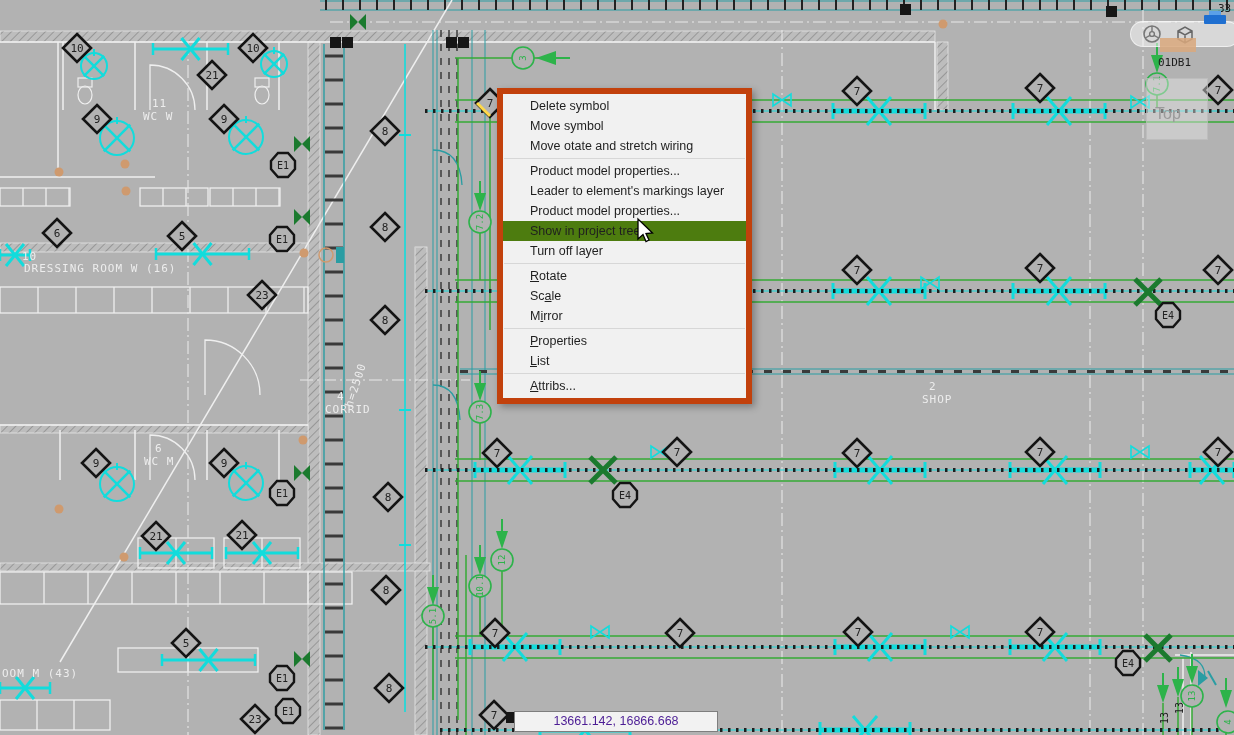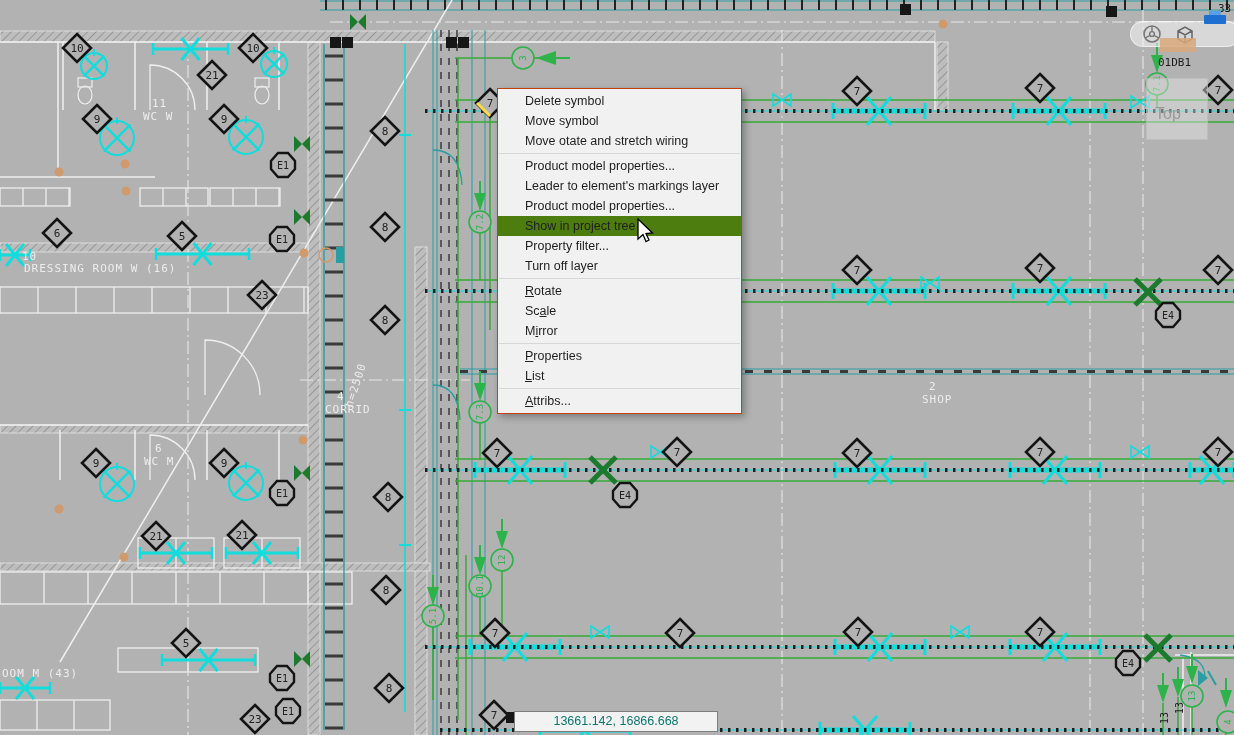--- a/index.html
+++ b/index.html
@@ -3,29 +3,29 @@
 <meta charset="utf-8">
 <style>
   html,body{margin:0;padding:0;background:#888;}
   #stage{position:relative;width:1234px;height:735px;overflow:hidden;background:#b2b2b2;
          font-family:"Liberation Sans",sans-serif;}
   #cad{position:absolute;left:0;top:0;}
   .cadtext{font-family:"DejaVu Sans Mono",monospace;fill:#ededed;letter-spacing:1px;}
   .darktext{font-family:"DejaVu Sans Mono",monospace;fill:#1c1c1c;}
   
   #context-menu{position:absolute;left:497px;top:88px;width:243px;background:#f1f1f1;
-      border:1px solid #c2410c;box-shadow:3px 3px 7px rgba(0,0,0,0.30);padding:2px 0;
+      border:6px solid #c2410c;box-shadow:3px 3px 7px rgba(0,0,0,0.30);padding:2px 0;
       font-size:12.5px;color:#1f1f1f;z-index:20;}
   .menu-item{height:20px;line-height:20px;padding-left:27px;white-space:nowrap;cursor:default;}
   .menu-item.hl{background:#4d7c0f;}
   .menu-sep{height:1px;background:#d7d7d7;margin:2px 1px;}
   .menu-item u{text-decoration:underline;}
   
   #coord-tooltip{position:absolute;left:514px;top:711px;width:202px;height:19px;background:#f2f2f2;
-      border:1px solid #7e7e7e;font-size:12.5px;color:#0f766e;text-align:center;line-height:19px;z-index:15;}
+      border:1px solid #7e7e7e;font-size:12.5px;color:#4c1d95;text-align:center;line-height:19px;z-index:15;}
   
   #nav-pill{position:absolute;left:1130px;top:21px;width:110px;height:26px;border-radius:14px;
       background:rgba(248,248,248,0.55);border:1px solid rgba(255,255,255,0.6);z-index:12;
       display:flex;align-items:center;gap:10px;padding-left:10px;box-sizing:border-box;}
   
   #view-cube{position:absolute;left:1146px;top:78px;width:60px;height:60px;
       background:rgba(230,230,230,0.45);border:1px solid rgba(180,180,180,0.6);z-index:11;}
   #view-cube span{position:absolute;left:8px;top:26px;font-size:16px;color:#9a9a9a;}
   #cursor{position:absolute;left:631px;top:216px;z-index:30;}
 </style>
@@ -608,21 +608,20 @@
 
   <div id="context-menu">
       <div class="menu-item">Delete symbol</div>
       <div class="menu-item">Move symbol</div>
       <div class="menu-item">Move otate and stretch wiring</div>
       <div class="menu-sep"></div>
       <div class="menu-item">Product model properties...</div>
       <div class="menu-item">Leader to element's markings layer</div>
       <div class="menu-item">Product model properties...</div>
       <div class="menu-item hl">Show in project tree</div>
-      <div class="menu-item">Property filter...</div>
       <div class="menu-item">Turn off layer</div>
       <div class="menu-sep"></div>
       <div class="menu-item"><u>R</u>otate</div>
       <div class="menu-item">Sc<u>a</u>le</div>
       <div class="menu-item">M<u>i</u>rror</div>
       <div class="menu-sep"></div>
       <div class="menu-item"><u>P</u>roperties</div>
       <div class="menu-item"><u>L</u>ist</div>
       <div class="menu-sep"></div>
       <div class="menu-item"><u>A</u>ttribs...</div>

